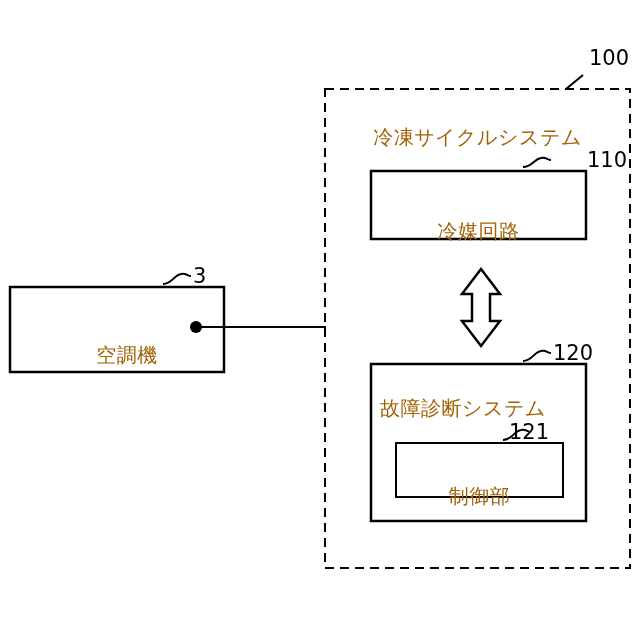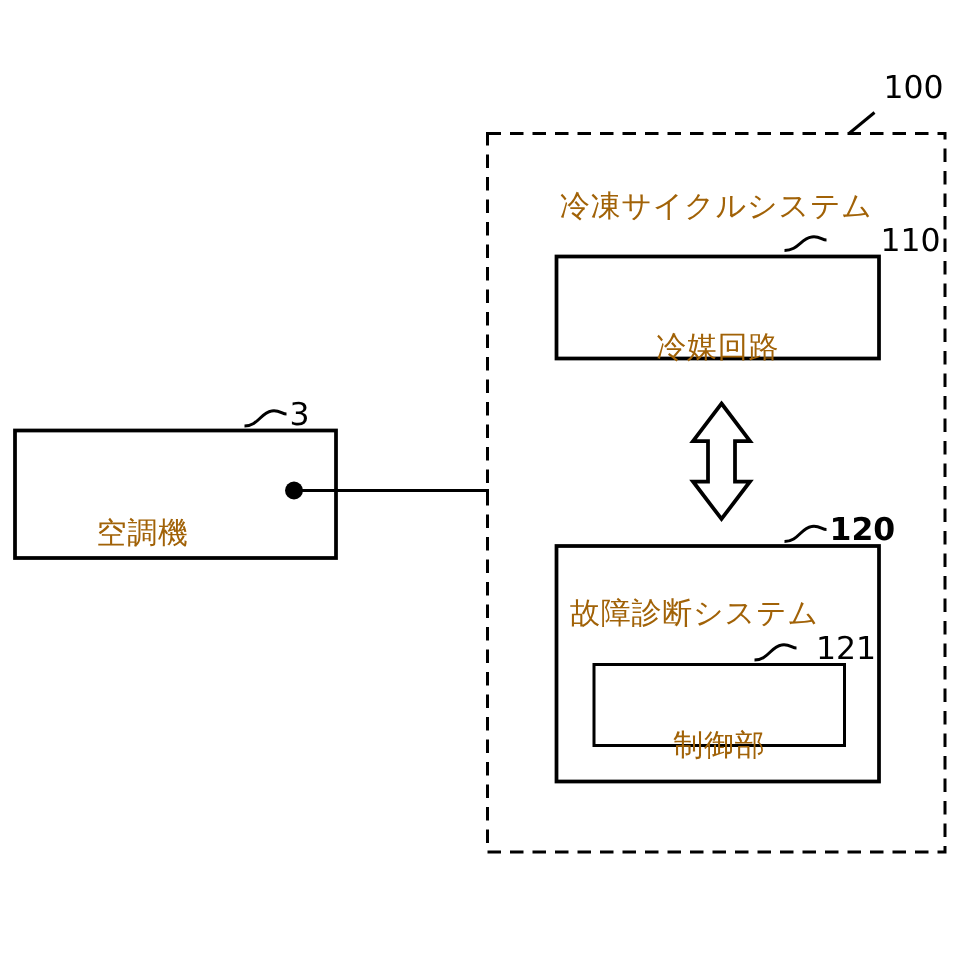--- a/index.html
+++ b/index.html
@@ -92,27 +92,27 @@
   <div class="box-label jp-20" style="left:371px; top:171px; width:215px; height:68px;">
     <span>冷媒回路</span>
   </div>
 
   <div class="ref-num" style="left:553px; top:148px;margin-left:34px;">110</div>
 
   <div class="box-label jp-20" style="left:371px; top:367px; width:184px; height:30px;">
     <span>故障診断システム</span>
   </div>
 
-  <div class="ref-num" style="left:553px; top:341px;font-weight:bold;">120</div>
+  <div class="ref-num" style="left:553px; top:341px;">120</div>
 
   <div class="box-label jp-20" style="left:396px; top:443px; width:167px; height:54px;border-radius:17px;">
     <span>制御部</span>
   </div>
 
-  <div class="ref-num" style="left:544px; top:420px;">121</div>
+  <div class="ref-num" style="left:509px; top:420px;">121</div>
 
-  <div class="box-label jp-20" style="left:10px; top:287px; width:170px; height:85px;">
+  <div class="box-label jp-20" style="left:10px; top:287px; width:170px; height:85px;padding-left:32px;">
     <span>空調機</span>
   </div>
 
   <div class="ref-num" style="left:193px; top:264px;">3</div>
 
 </div>
 
 </body></html>

